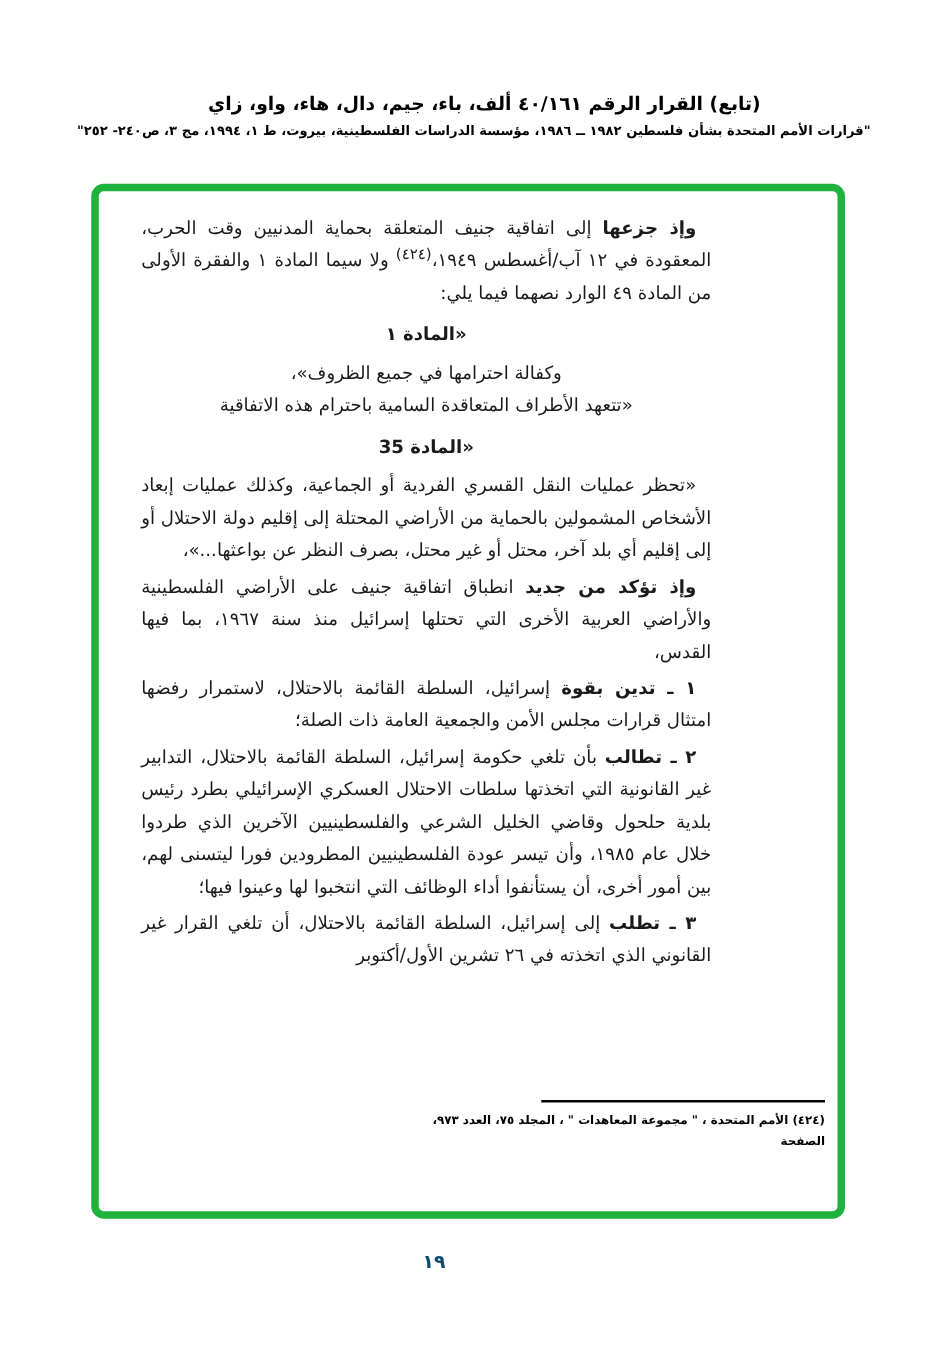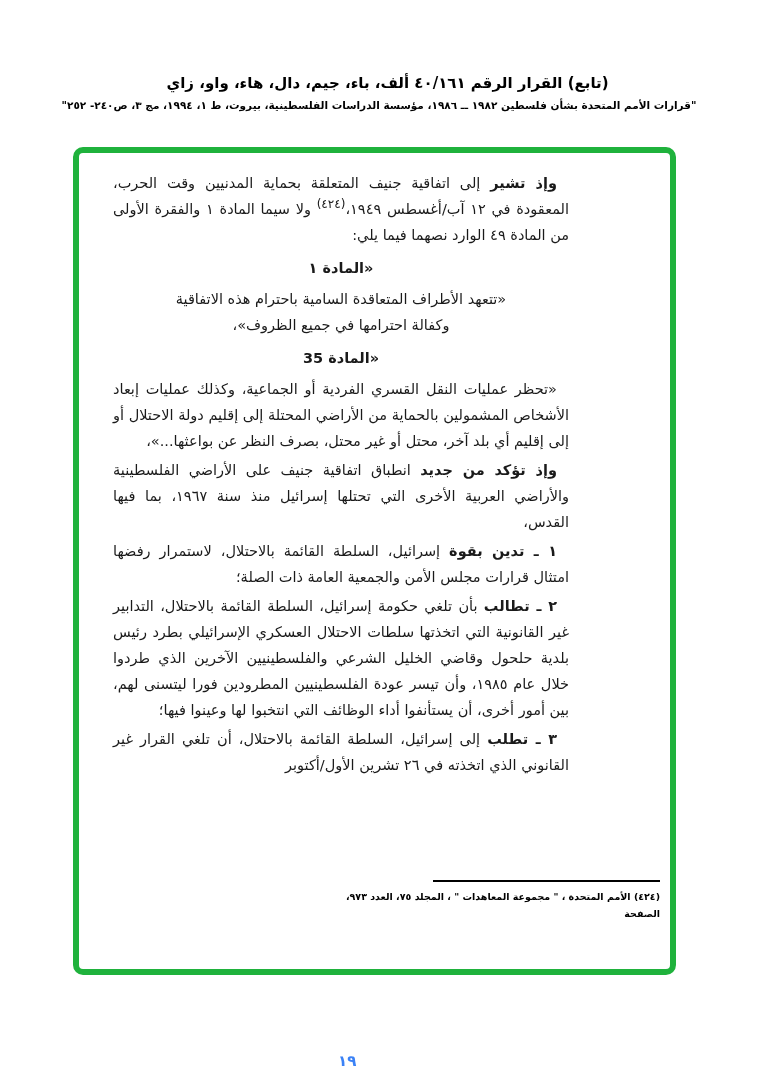--- a/index.html
+++ b/index.html
@@ -60,47 +60,47 @@
     font-size:9.5px;font-weight:bold;line-height:17px;color:#000;
   }
   .footnote-rule{
     width:227px;height:0;border-top:2px solid #000;
     margin:0 0 6px auto; 
     margin-left:auto;margin-right:0;
   }
   .footnote-line2{padding-left:0;margin-right:90px;}
   
   .page-number{
-    position:absolute;left:338px;top:1052px;
-    font-size:15px;font-weight:bold;color:#3b82f6;
+    position:absolute;left:338px;top:1000px;
+    font-size:15px;font-weight:bold;color:#0c4a6e;
     direction:rtl;
   }
 </style>
 </head>
 <body>
 
 <div class="page">
 
   <div class="header">
     <div class="header-title">(تابع) القرار الرقم ٤٠/١٦١ ألف، باء، جيم، دال، هاء، واو، زاي</div>
     <div class="header-source">"قرارات الأمم المتحدة بشأن فلسطين ١٩٨٢ ــ ١٩٨٦، مؤسسة الدراسات الفلسطينية، بيروت، ط ١، ١٩٩٤، مج ٣، ص٢٤٠- ٢٥٢"</div>
   </div>
 
   <div class="frame" style="border-color: rgb(31, 178, 60);"></div>
 
   <div class="body-text">
 
 
-    <p><span class="bold">وإذ تشير</span><span> إلى اتفاقية جنيف المتعلقة بحماية المدنيين وقت الحرب، المعقودة في ١٢ آب/أغسطس ١٩٤٩،</span><span class="fn-ref">(٤٢٤)</span><span> ولا سيما المادة ١ والفقرة الأولى من المادة ٤٩ الوارد نصهما فيما يلي:</span></p>
+    <p><span class="bold">وإذ جزعها</span><span> إلى اتفاقية جنيف المتعلقة بحماية المدنيين وقت الحرب، المعقودة في ١٢ آب/أغسطس ١٩٤٩،</span><span class="fn-ref">(٤٢٤)</span><span> ولا سيما المادة ١ والفقرة الأولى من المادة ٤٩ الوارد نصهما فيما يلي:</span></p>
 
     <div class="article-heading">«المادة ١</div>
 
     <div class="quote-block">
+      <div>وكفالة احترامها في جميع الظروف»،</div>
       <div>«تتعهد الأطراف المتعاقدة السامية باحترام هذه الاتفاقية</div>
-      <div>وكفالة احترامها في جميع الظروف»،</div>
     </div>
 
     <div class="article-heading">«المادة 35</div>
 
     <p>«تحظر عمليات النقل القسري الفردية أو الجماعية، وكذلك عمليات إبعاد الأشخاص المشمولين بالحماية من الأراضي المحتلة إلى إقليم دولة الاحتلال أو إلى إقليم أي بلد آخر، محتل أو غير محتل، بصرف النظر عن بواعثها...»،</p>
 
     <p><span class="bold">وإذ تؤكد من جديد</span><span> انطباق اتفاقية جنيف على الأراضي الفلسطينية والأراضي العربية الأخرى التي تحتلها إسرائيل منذ سنة ١٩٦٧، بما فيها القدس،</span></p>
 
     <p><span class="bold">١ ـ تدين بقوة</span><span> إسرائيل، السلطة القائمة بالاحتلال، لاستمرار رفضها امتثال قرارات مجلس الأمن والجمعية العامة ذات الصلة؛</span></p>
 

